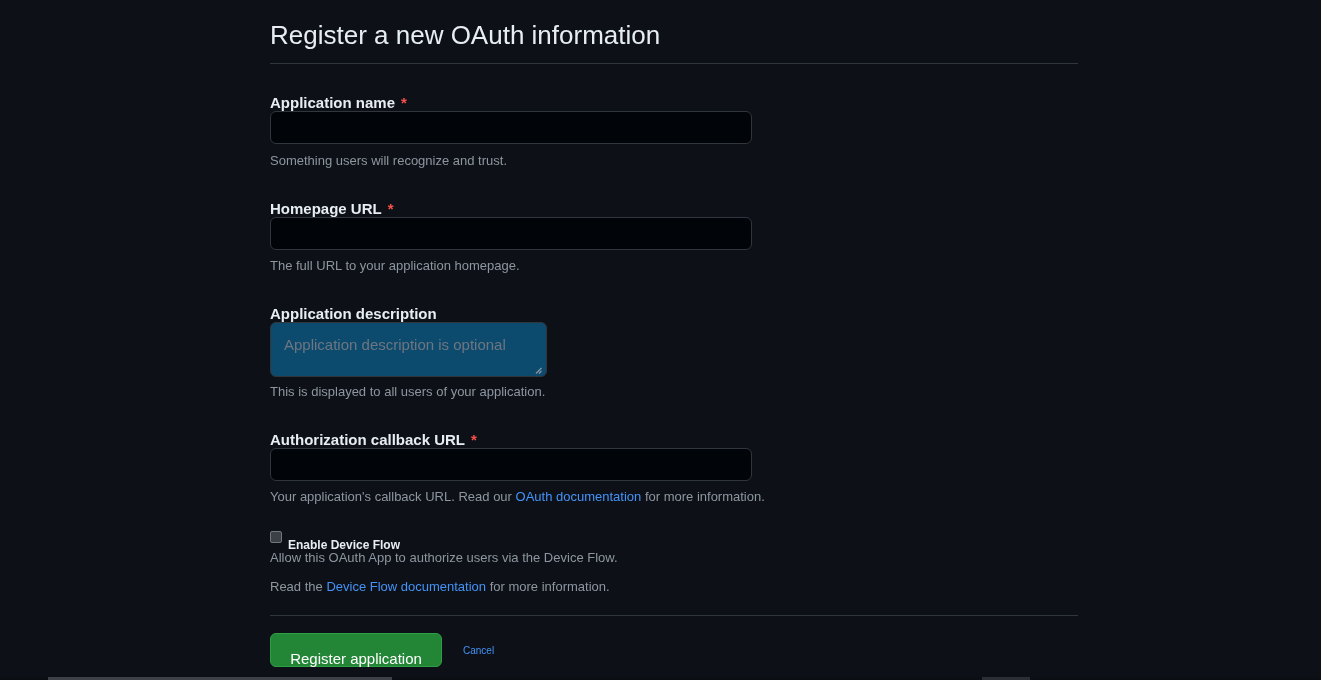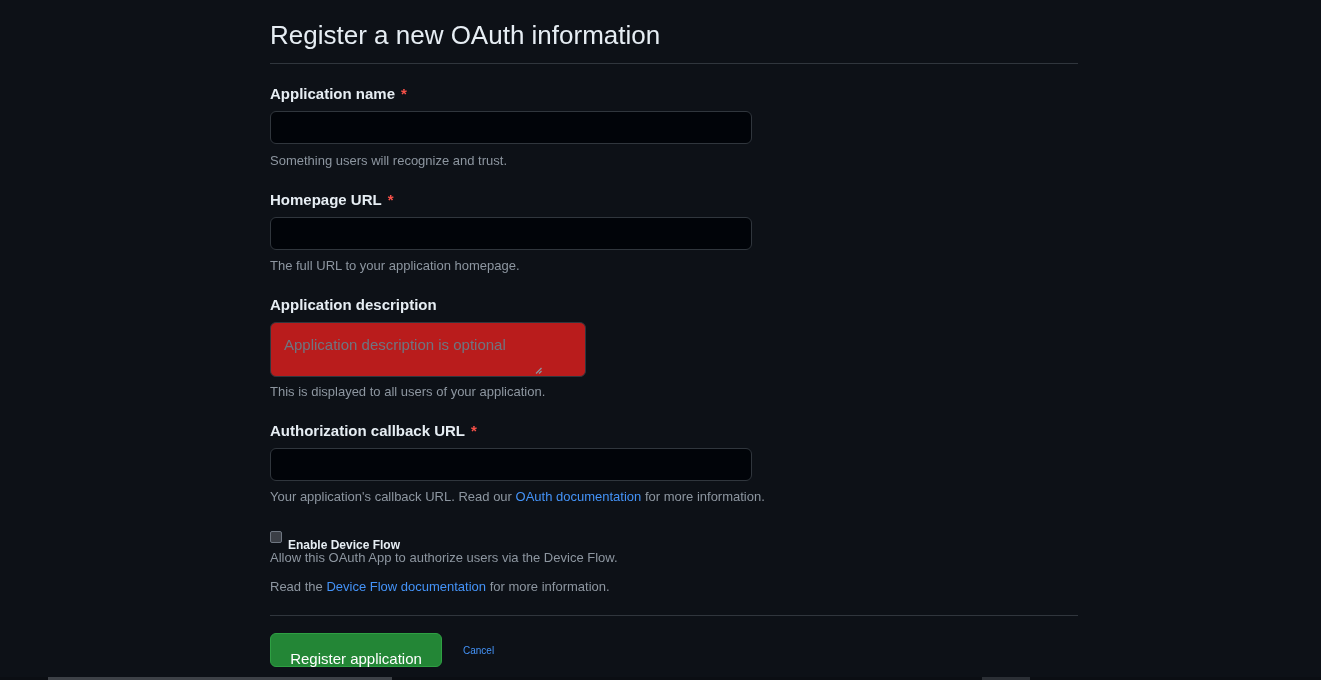--- a/index.html
+++ b/index.html
@@ -38,20 +38,21 @@
     background: #30363d;
   }
   .label {
     position: absolute;
     left: 0;
     font-size: 15px;
     font-weight: 700;
     color: #e6edf3;
     white-space: nowrap;
     line-height: 18px;
+    margin-top: 9px;
   }
   .required {
     color: #f85149;
     margin-left: 6px;
     font-weight: 700;
   }
   .input {
     position: absolute;
     left: 0;
     width: 482px;
@@ -63,24 +64,24 @@
     color: #e6edf3;
     font-size: 15px;
     padding: 0 13px;
     outline: none;
     font-family: "Liberation Sans", "DejaVu Sans", sans-serif;
   }
   .textarea {
     position: absolute;
     left: 0;
     top: 322px;
-    width: 316px;
+    width: 277px;
     height: 55px;
     box-sizing: border-box;
-    background: #b91c1c;
+    background: #0c4a6e;
     border: 1px solid #30363d;
     border-radius: 6px;
     color: #e6edf3;
     font-size: 15px;
     padding: 13px 13px;
     resize: none;
     outline: none;
     font-family: "Liberation Sans", "DejaVu Sans", sans-serif;
   }
   .textarea::placeholder { color: #6e7681; }

